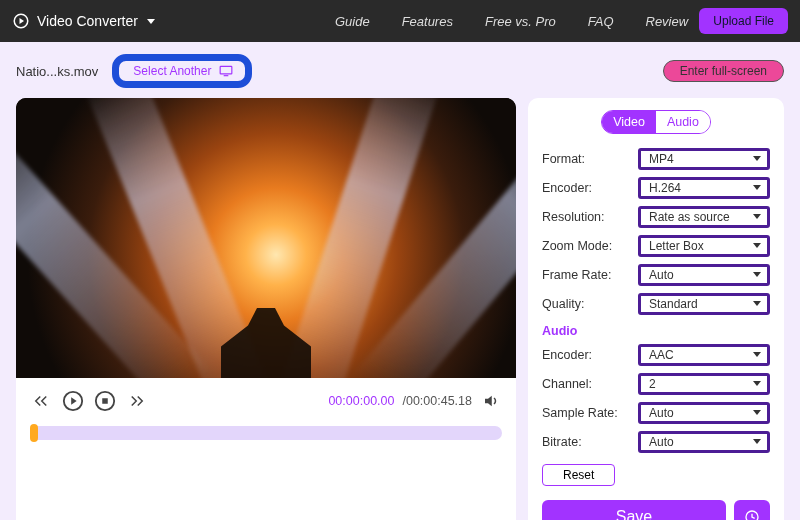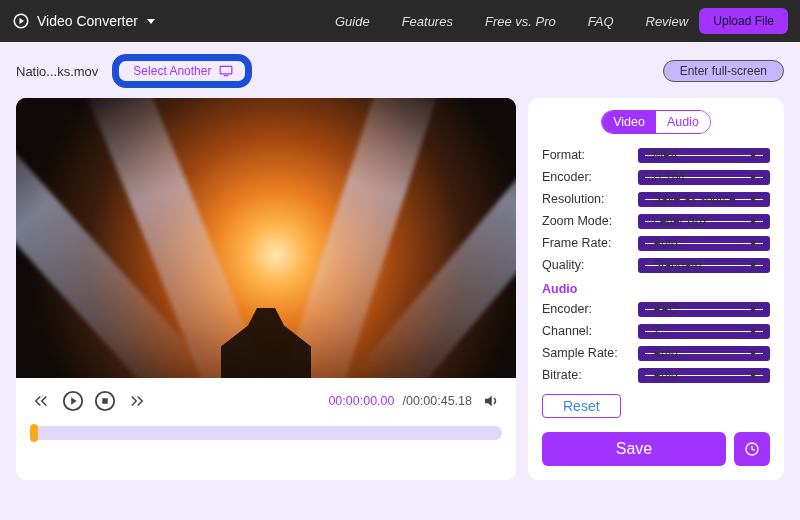--- a/index.html
+++ b/index.html
@@ -12,21 +12,21 @@
   .brand-caret { width: 0; height: 0; border-left: 4px solid transparent; border-right: 4px solid transparent; border-top: 5px solid #fff; margin-left: 2px; }
   .nav { display: flex; gap: 32px; margin-left: 180px; font-style: italic; }
   .nav a { color: #ddd; text-decoration: none; font-size: 13px; }
   .upload-btn { margin-left: auto; background: #a233ff; color: #0f172a; border: none; border-radius: 6px; padding: 6px 14px; font-size: 12px; cursor: pointer; }
 
   
   .subheader { display: flex; align-items: center; padding: 12px 16px 10px; gap: 14px; }
   .filename { font-size: 13px; color: #333; }
   .select-another { border: 7px solid #1d4ed8; color: #a233ff; background: transparent; border-radius: 14px; padding: 3px 12px 3px 14px; font-size: 12px; display: inline-flex; align-items: center; gap: 8px; cursor: pointer; }
   .monitor-icon { width: 14px; height: 12px; }
-  .enter-fs { margin-left: auto; border: 1px solid #555; background: #c4b5fd; border-radius: 14px; padding: 3px 16px; font-size: 12px; cursor: pointer; color:#333; }
+  .enter-fs { margin-left: auto; border: 1px solid #555; background: #ec4899; border-radius: 14px; padding: 3px 16px; font-size: 12px; cursor: pointer; color:#333; }
 
   
   .main { display: flex; gap: 12px; padding: 0 16px 16px; }
   .player-panel { width: 500px; background: #fff; border-radius: 10px; padding: 0 0 16px 0; display: flex; flex-direction: column; }
   .video-frame { width: 500px; height: 280px; background: #000; border-radius: 10px 10px 0 0; position: relative; overflow: hidden; }
   .flare {
     position:absolute; inset:0;
     background:
       radial-gradient(circle at 52% 56%, #ffe7b0 0%, #ffb24a 10%, #e87b1f 22%, #9a4410 40%, #3a1c0c 62%, #0f0a07 82%),
       radial-gradient(circle at 50% 50%, rgba(255,255,255,0.25), transparent 60%);
@@ -52,24 +52,24 @@
   .seek-track{ height:14px; background:#e3d6fb; border-radius:8px; position:relative; }
   .seek-thumb{ position:absolute; left:0; top:-2px; width:8px; height:18px; background:#ffa91f; border-radius:4px; }
 
   
   .settings-panel{ flex:1; background:#fff; border-radius:10px; padding:12px 14px 14px; display:flex; flex-direction:column;}
   .tab-pill{ align-self:center; display:flex; border:1px solid #a233ff; border-radius:14px; overflow:hidden; margin-bottom:10px;}
   .tab-pill button{ border:none; background:#fff; color:#a233ff; font-size:12.5px; padding:4px 11px; cursor:pointer;}
   .tab-pill button.active{ background:#a233ff; color:#fff;}
   .field-row{ display:flex; align-items:center; margin:3.5px 0;}
   .field-label{ width:96px; font-size:12.5px; color:#333;}
-  .select{ flex:1; height:15px; border:7px solid #4c1d95; border-radius:3px; background:#fff; display:flex; align-items:center; justify-content:space-between; padding:0 6px 0 8px; font-size:12px; cursor:pointer; color:#333;}
+  .select{ flex:1; height:22px; border:3px solid #4c1d95; border-radius:3px; background:#fff; display:flex; align-items:center; justify-content:space-between; padding:0 6px 0 8px; font-size:12px; cursor:pointer; color:#333;}
   .caret-down{ width:0;height:0;border-left:4px solid transparent;border-right:4px solid transparent;border-top:5px solid #333;}
   .section-head{ color:#a233ff; font-size:12.5px; font-weight:600; margin:6px 0 2px;}
-  .reset-btn{ margin-top:8px; align-self:flex-start; border:1px solid #a233ff; background:#fff; color:#3b82f6; border-radius:4px; padding:3px 20px; font-size:14px; cursor:pointer;}
+  .reset-btn{ margin-top:8px; align-self:flex-start; border:1px solid #a233ff; background:#fff; color:#000000; border-radius:4px; padding:3px 20px; font-size:12px; cursor:pointer;}
   .save-row{ margin-top:auto; display:flex; gap:8px; padding-top:14px;}
   .save-btn{ flex:1; background:#a233ff; color:#fff; border:none; border-radius:6px; font-size:16px; padding:8px 0; cursor:pointer;}
   .clock-btn{ width:36px; background:#a233ff; border:none; border-radius:6px; display:flex; align-items:center; justify-content:center; cursor:pointer;}
   .clock-btn svg{ width:16px; height:16px; }
 </style>
 </head>
 <body>
 
 <div class="header">
   <div class="logo-wrap">
@@ -175,21 +175,21 @@
     <div class="field-row">
         <span class="field-label">Encoder:</span>
         <div class="select">
           <span>H.264</span>
           <span class="caret-down"></span>
         </div>
       </div>
     <div class="field-row">
         <span class="field-label">Resolution:</span>
         <div class="select">
-          <span>Save as source</span>
+          <span>Rate as source</span>
           <span class="caret-down"></span>
         </div>
       </div>
     <div class="field-row">
         <span class="field-label">Zoom Mode:</span>
         <div class="select">
           <span>Letter Box</span>
           <span class="caret-down"></span>
         </div>
       </div>

